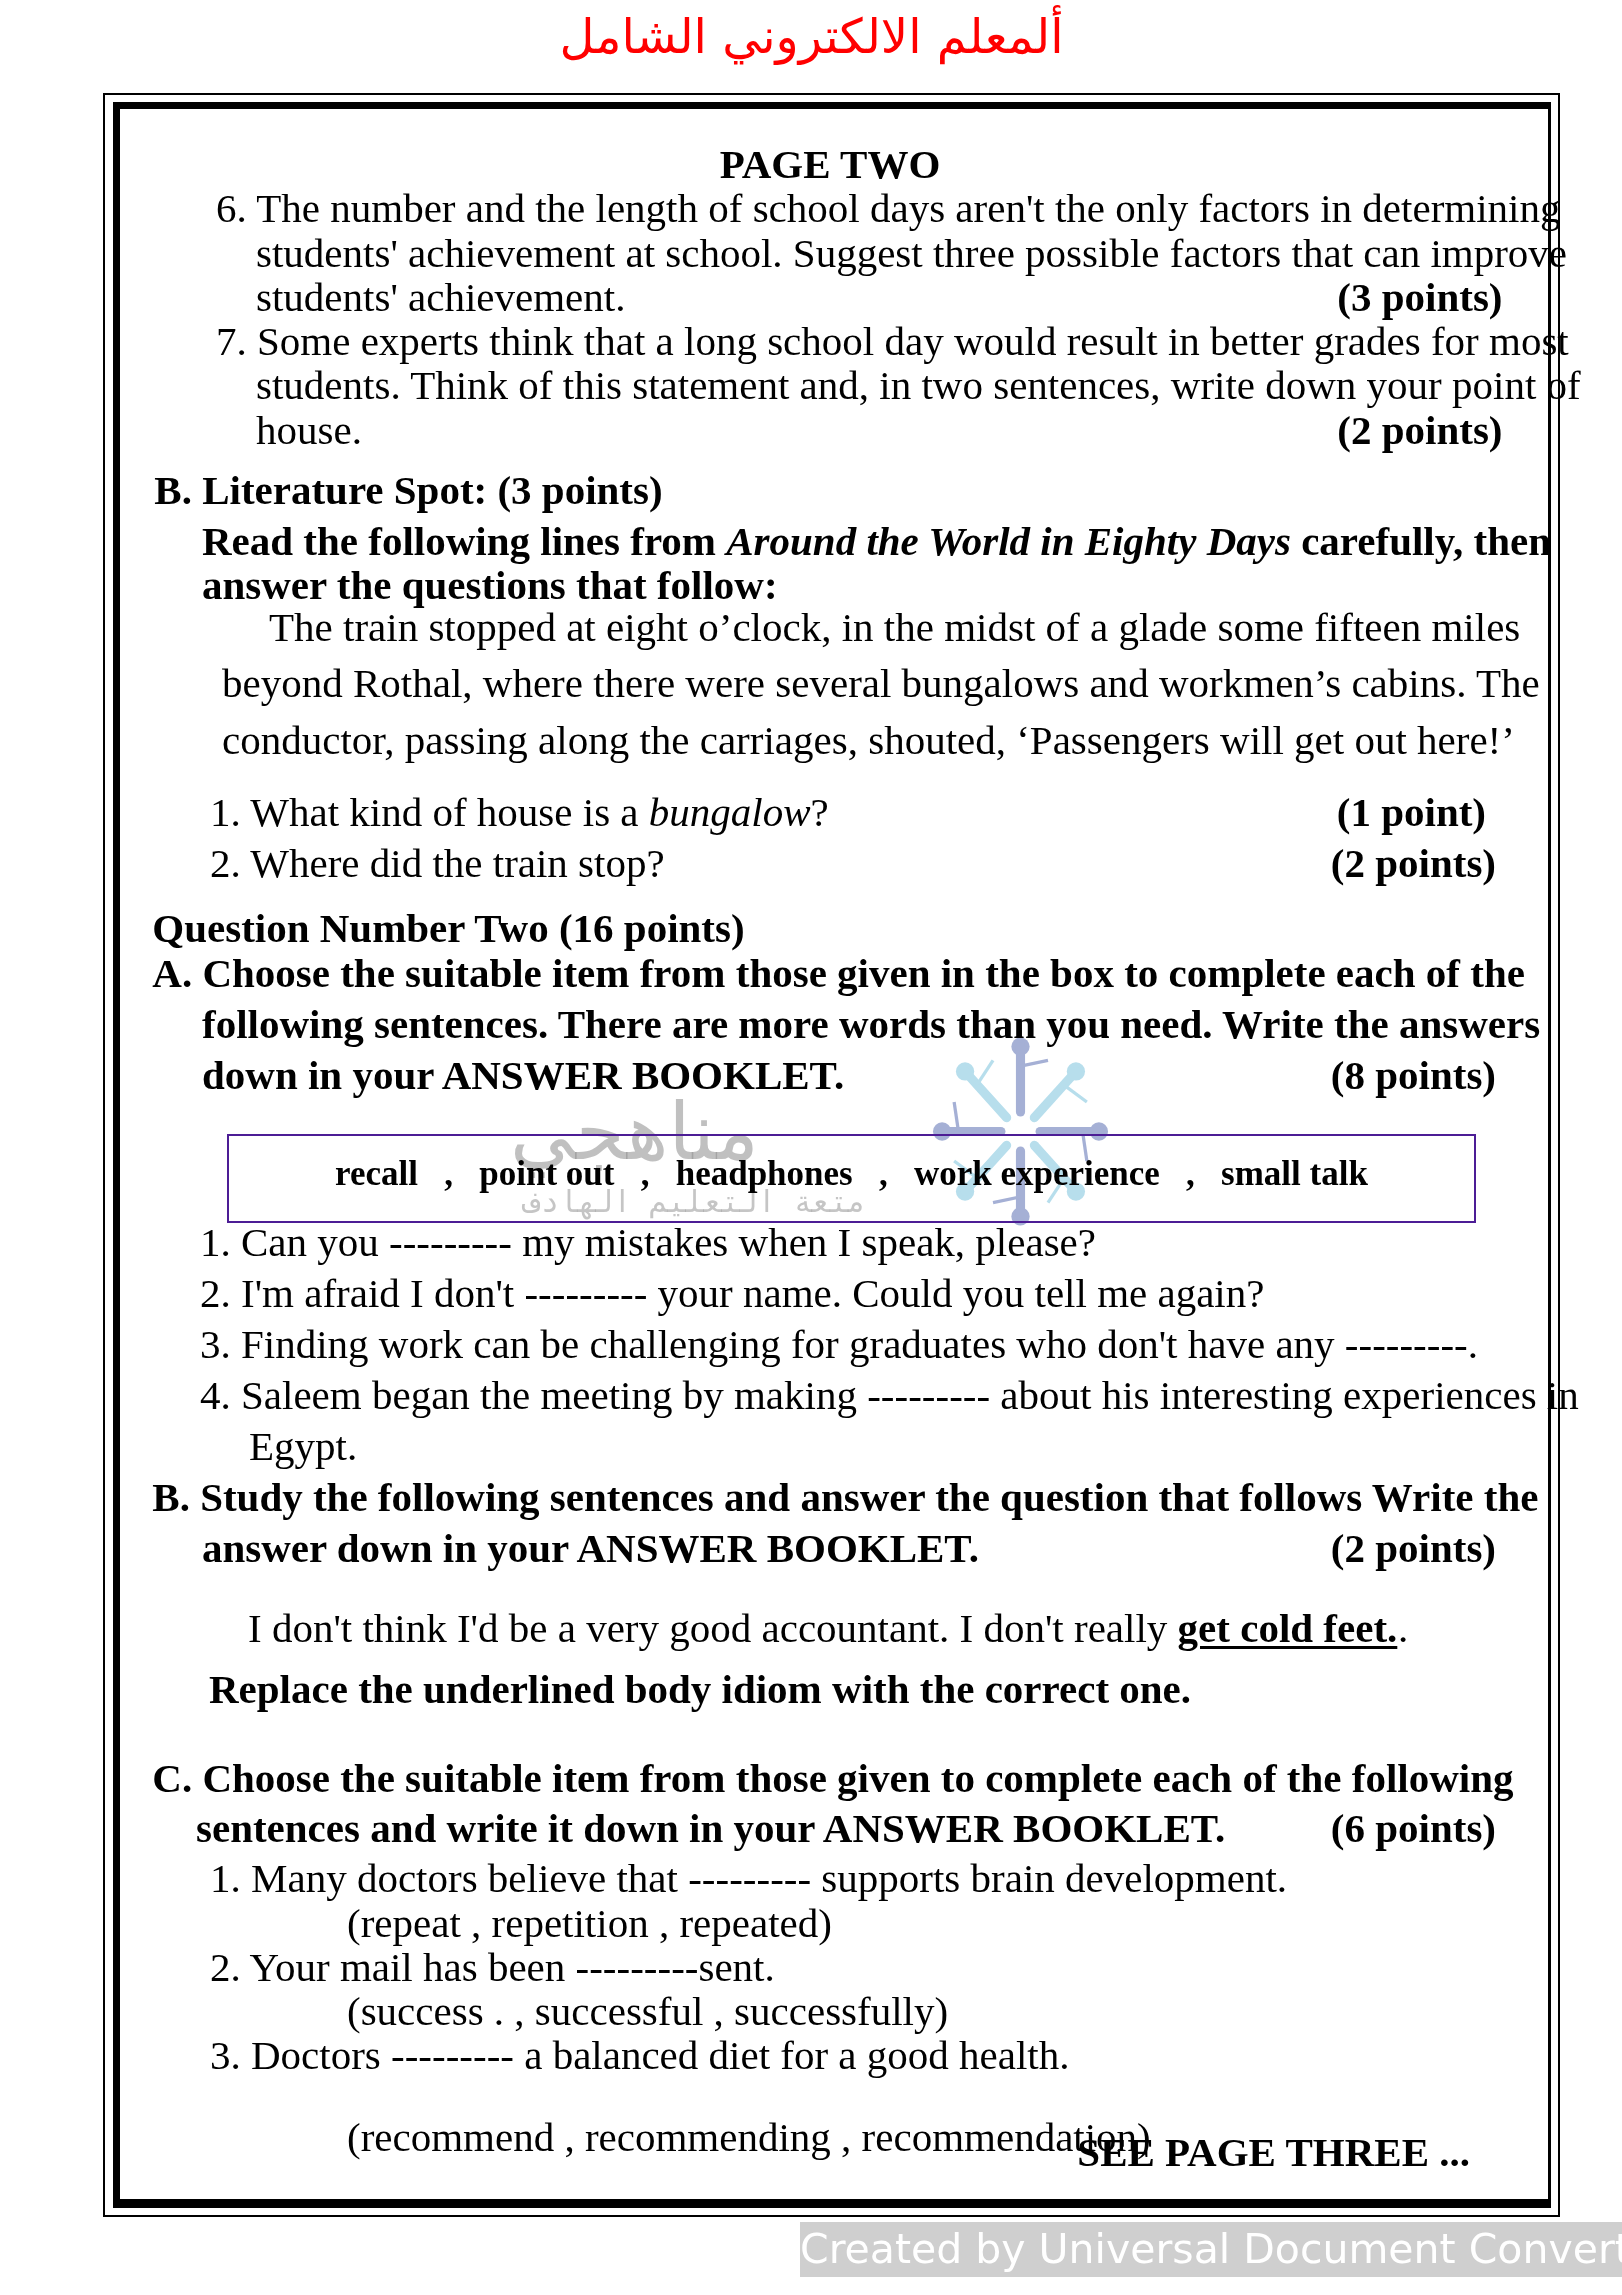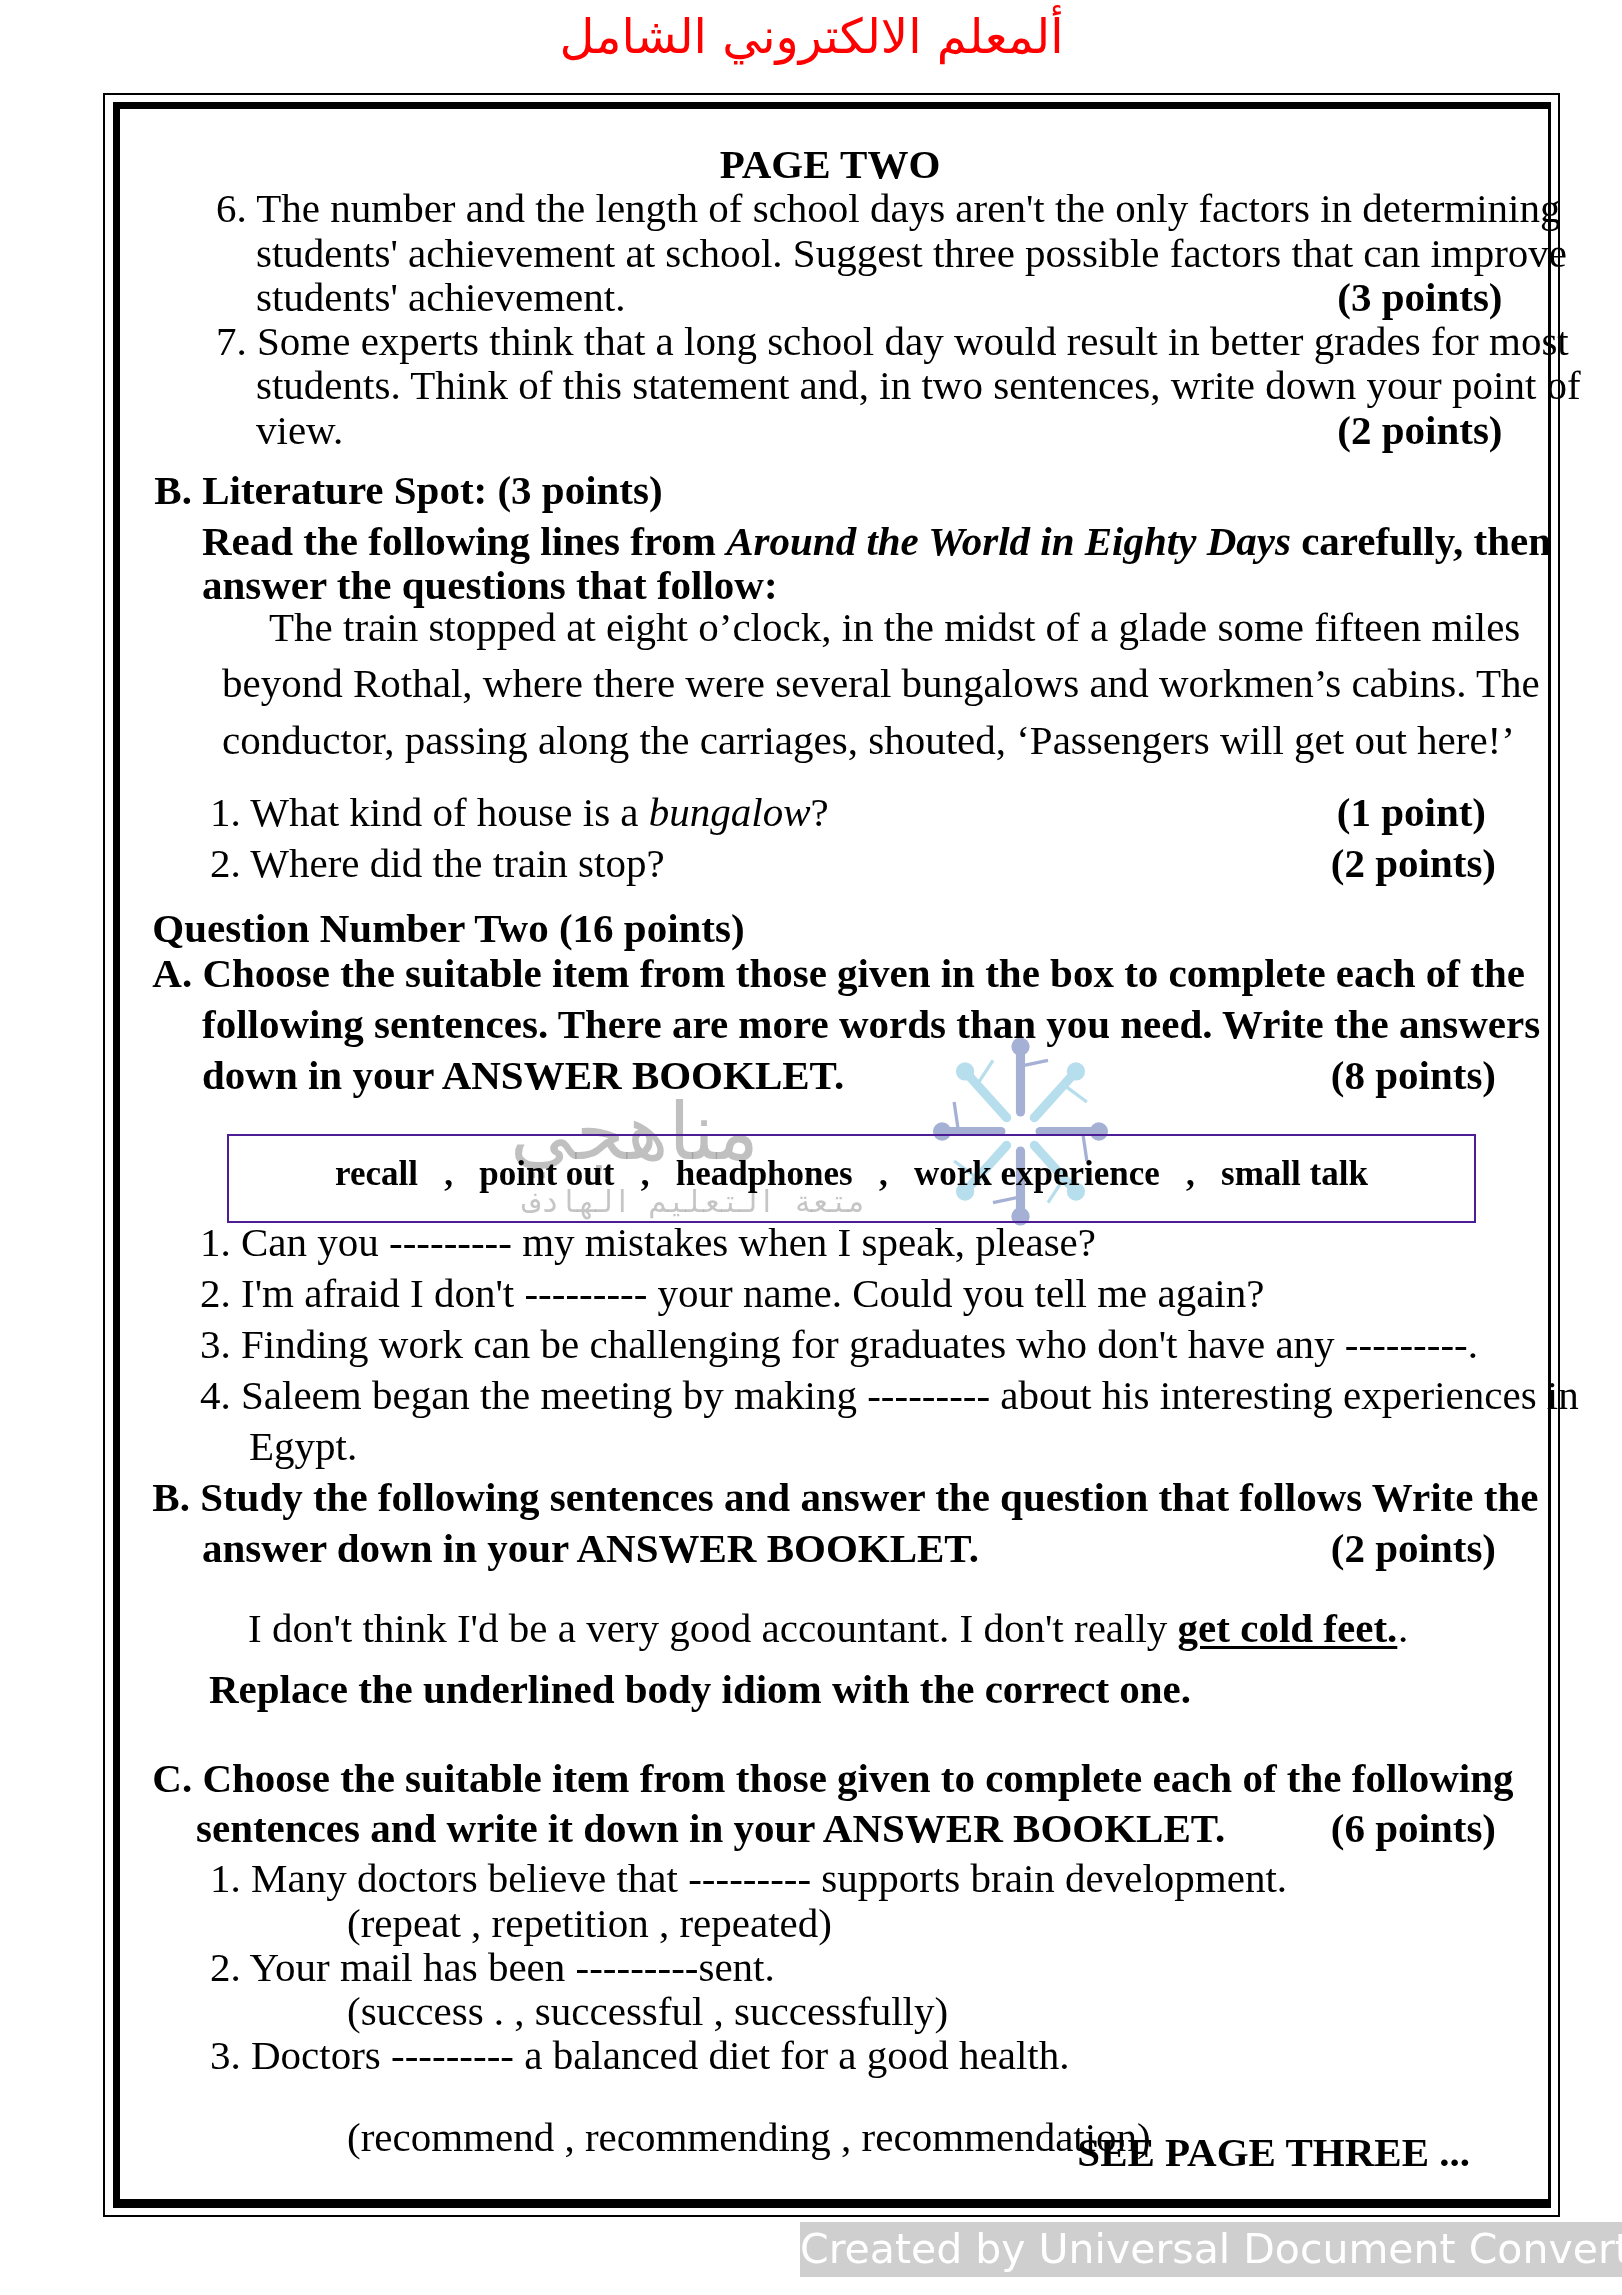--- a/index.html
+++ b/index.html
@@ -86,21 +86,21 @@
   <div>
     <div class="line" style="top:52px; left:65px;">6. The number and the length of school days aren't the only factors in determining</div>
     <div class="line" style="top:97px; left:105px;">students' achievement at school. Suggest three possible factors that can improve</div>
     <div class="line" style="top:141px; left:105px;">students' achievement.</div>
     <div class="line bold" style="top:141px; right:6.5px;">(3 points)</div>
   </div>
 
   <div>
     <div class="line" style="top:185px; left:65px;">7. Some experts think that a long school day would result in better grades for most</div>
     <div class="line" style="top:229px; left:105px;">students. Think of this statement and, in two sentences, write down your point of</div>
-    <div class="line" style="top:274px; left:105px;">view.</div>
+    <div class="line" style="top:274px; left:105px;">house.</div>
     <div class="line bold" style="top:274px; right:6.5px;">(2 points)</div>
   </div>
 
   <div>
     <div class="line bold" style="top:334px; left:3.3px;">B. Literature Spot: (3 points)</div>
     <div class="line bold" style="top:385px; left:51px;">
       <span>Read the following lines from </span><span class="ital">Around the World in Eighty Days</span><span> carefully, then</span>
     </div>
     <div class="line bold" style="top:429px; left:51px;">answer the questions that follow:</div>
     <div class="line" style="top:471px; left:118px;">The train stopped at eight o’clock, in the midst of a glade some fifteen miles</div>

